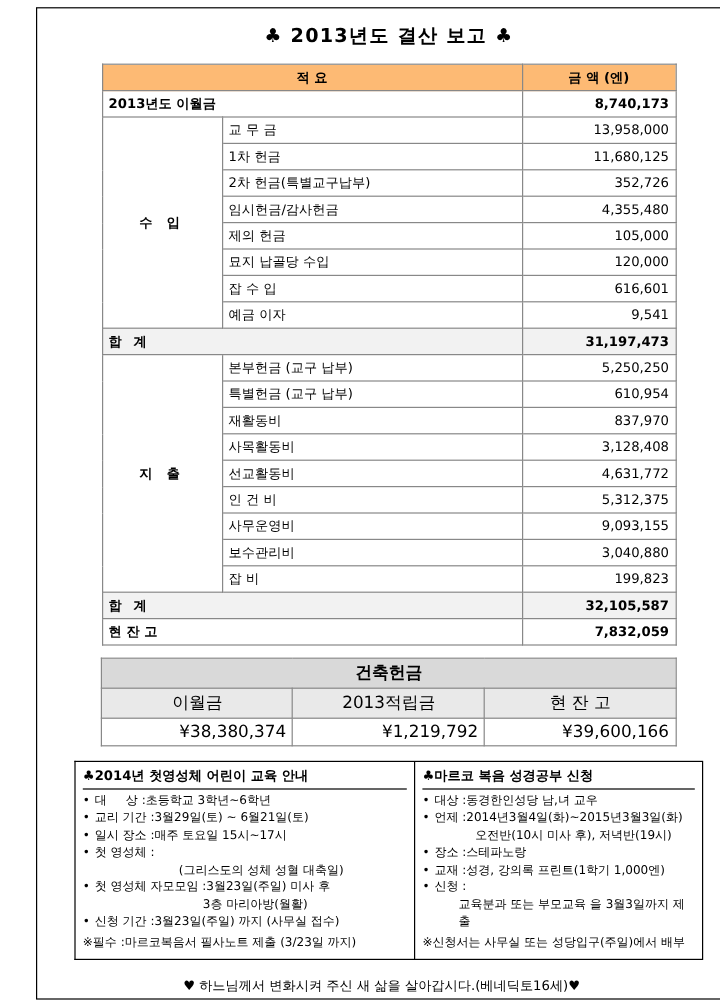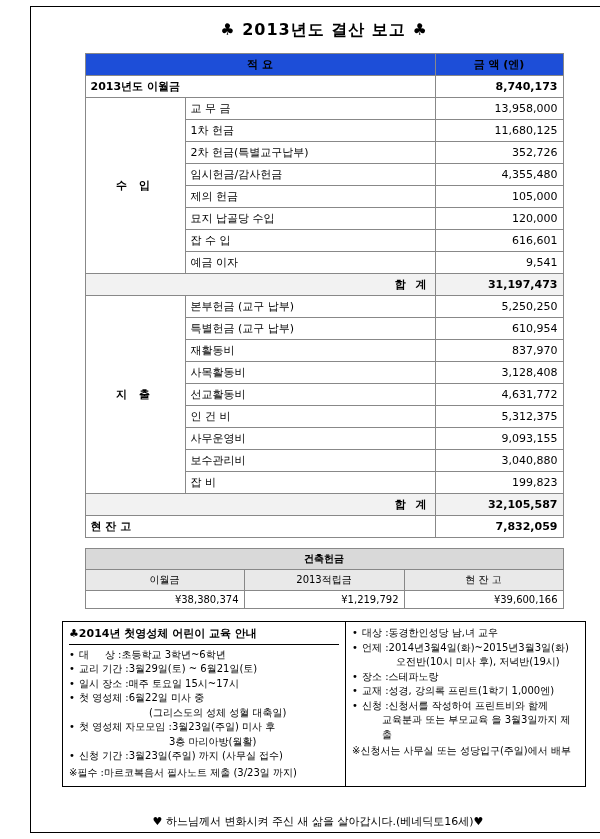--- a/index.html
+++ b/index.html
@@ -47,21 +47,21 @@
     table-layout: fixed;
   }
   table.main td, table.main th {
     border: 1px solid #888;
     font-size: 11px;
     padding: 3px 5px;
     height: 17px;
     box-sizing: border-box;
   }
   .hdr {
-    background: #1d4ed8;
+    background: #fdba74;
     text-align: center;
     font-weight: bold;
     font-size: 11.5px;
   }
   .rowlabel {
     text-align: left;
     font-weight: bold;
     font-size: 11.5px;
   }
   .grouplabel {
@@ -77,35 +77,35 @@
   .amt {
     text-align: right;
     font-size: 11px;
   }
   .amt.b { font-weight: bold; }
   .sumrow td {
     background: #f2f2f2;
     font-weight: bold;
   }
   .sumlabel {
-    text-align: right;
+    text-align: left;
     font-weight: bold;
     letter-spacing: 3px;
   }
 
   
   table.build {
     border-collapse: collapse;
     width: 478px;
     margin: 10px auto 0 auto;
     table-layout: fixed;
   }
   table.build td {
     border: 1px solid #888;
-    font-size: 10px;
+    font-size: 14px;
     padding: 3px 5px;
     height: 17px;
     text-align: center;
     box-sizing: border-box;
   }
   table.build td.head {
     background: #d9d9d9;
     font-weight: bold;
   }
   table.build td.sub {
@@ -293,34 +293,35 @@
       </tr>
     </tbody>
   </table>
 
   <div class="notices">
     <div class="notice left">
       <h4>♣2014년 첫영성체 어린이 교육 안내</h4>
       <div class="nline"><span class="nbullet">•</span><span class="nlabel">대     상 :</span><span class="ntext">초등학교 3학년~6학년</span></div>
       <div class="nline"><span class="nbullet">•</span><span class="nlabel">교리 기간 :</span><span class="ntext">3월29일(토) ~ 6월21일(토)</span></div>
       <div class="nline"><span class="nbullet">•</span><span class="nlabel">일시 장소 :</span><span class="ntext">매주 토요일 15시~17시</span></div>
-      <div class="nline"><span class="nbullet">•</span><span class="nlabel">첫 영성체 :</span><span class="ntext">6월22일 미사 중</span></div>
+      <div class="nline"><span class="nbullet">•</span><span class="nlabel">첫 영성체 :</span></div>
       <div class="ncont" style="padding-left:80px">(그리스도의 성체 성혈 대축일)</div>
       <div class="nline"><span class="nbullet">•</span><span class="nlabel">첫 영성체 자모모임 :</span><span class="ntext">3월23일(주일) 미사 후</span></div>
       <div class="ncont" style="padding-left:100px">3층 마리아방(월활)</div>
       <div class="nline"><span class="nbullet">•</span><span class="nlabel">신청 기간 :</span><span class="ntext">3월23일(주일) 까지 (사무실 접수)</span></div>
       <div class="ncont" style="margin-top:2px">※필수 :마르코복음서 필사노트 제출 (3/23일 까지)</div>
     </div>
 
     <div class="notice right">
+      <h4>♣마르코 복음 성경공부 신청</h4>
       <div class="nline"><span class="nbullet">•</span><span class="nlabel">대상 :</span><span class="ntext">동경한인성당 남,녀 교우</span></div>
       <div class="nline"><span class="nbullet">•</span><span class="nlabel">언제 :</span><span class="ntext">2014년3월4일(화)~2015년3월3일(화)</span></div>
       <div class="ncont" style="padding-left:44px">오전반(10시 미사 후), 저녁반(19시)</div>
       <div class="nline"><span class="nbullet">•</span><span class="nlabel">장소 :</span><span class="ntext">스테파노랑</span></div>
       <div class="nline"><span class="nbullet">•</span><span class="nlabel">교재 :</span><span class="ntext">성경, 강의록 프린트(1학기 1,000엔)</span></div>
-      <div class="nline"><span class="nbullet">•</span><span class="nlabel">신청 :</span><span class="ntext">신청서를 작성하여 프린트비와 함께</span></div>
+      <div class="nline"><span class="nbullet">•</span><span class="nlabel">신청 :</span></div>
       <div class="ncont" style="padding-left:30px">교육분과 또는 부모교육 을 3월3일까지 제출</div>
       <div class="ncont" style="margin-top:2px">※신청서는 사무실 또는 성당입구(주일)에서 배부</div>
     </div>
   </div>
 
   <div class="footer">♥ 하느님께서 변화시켜 주신 새 삶을 살아갑시다.(베네딕토16세)♥</div>
 </div>
 
 </body></html>

